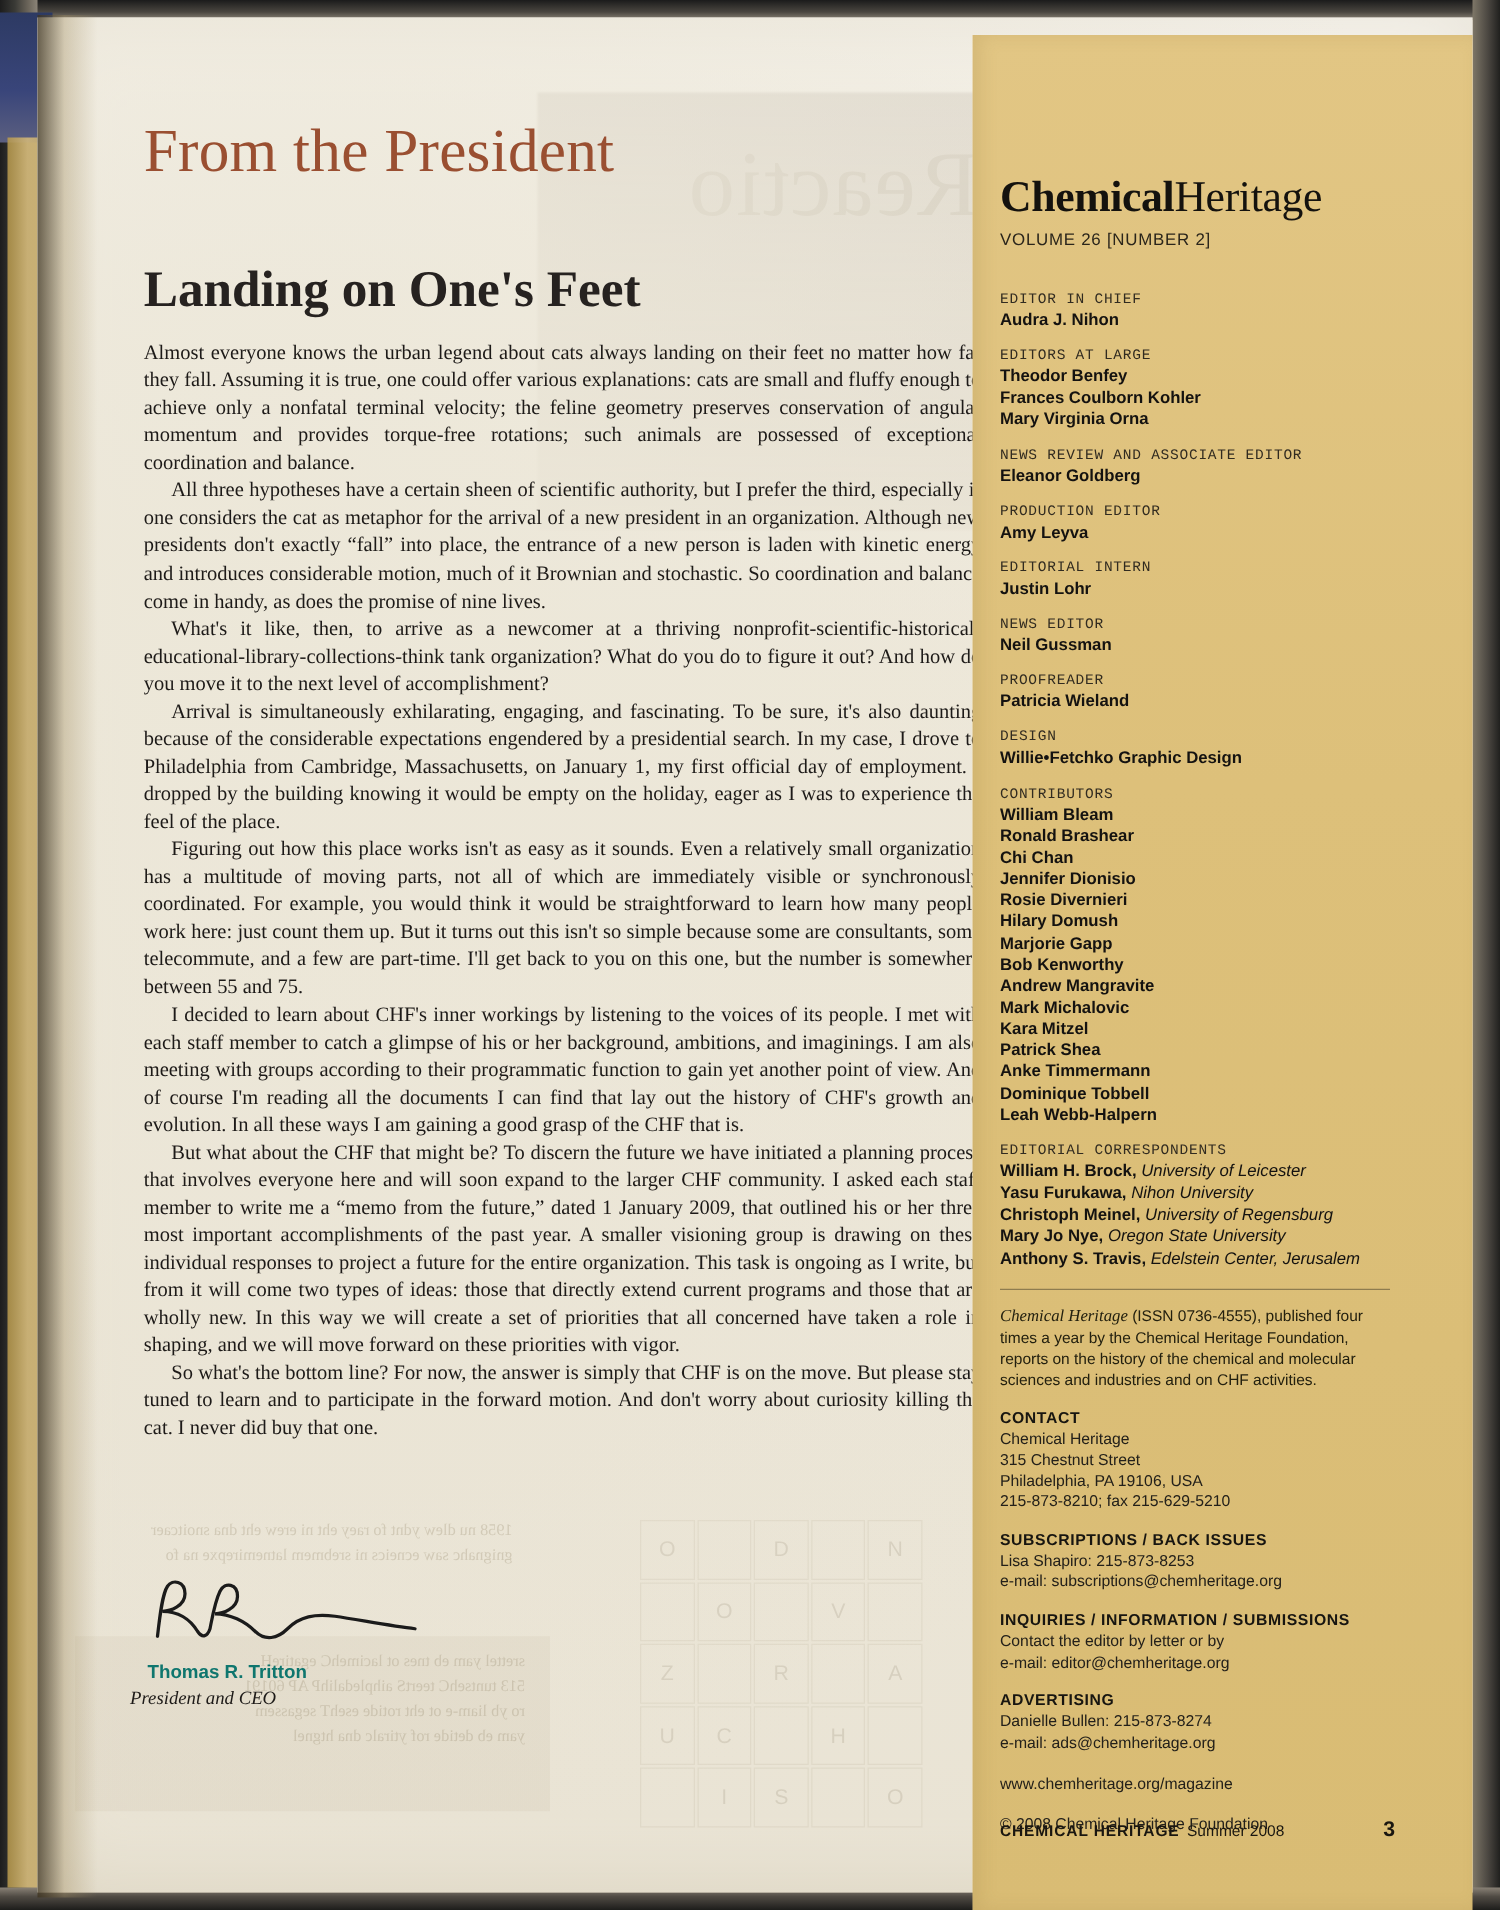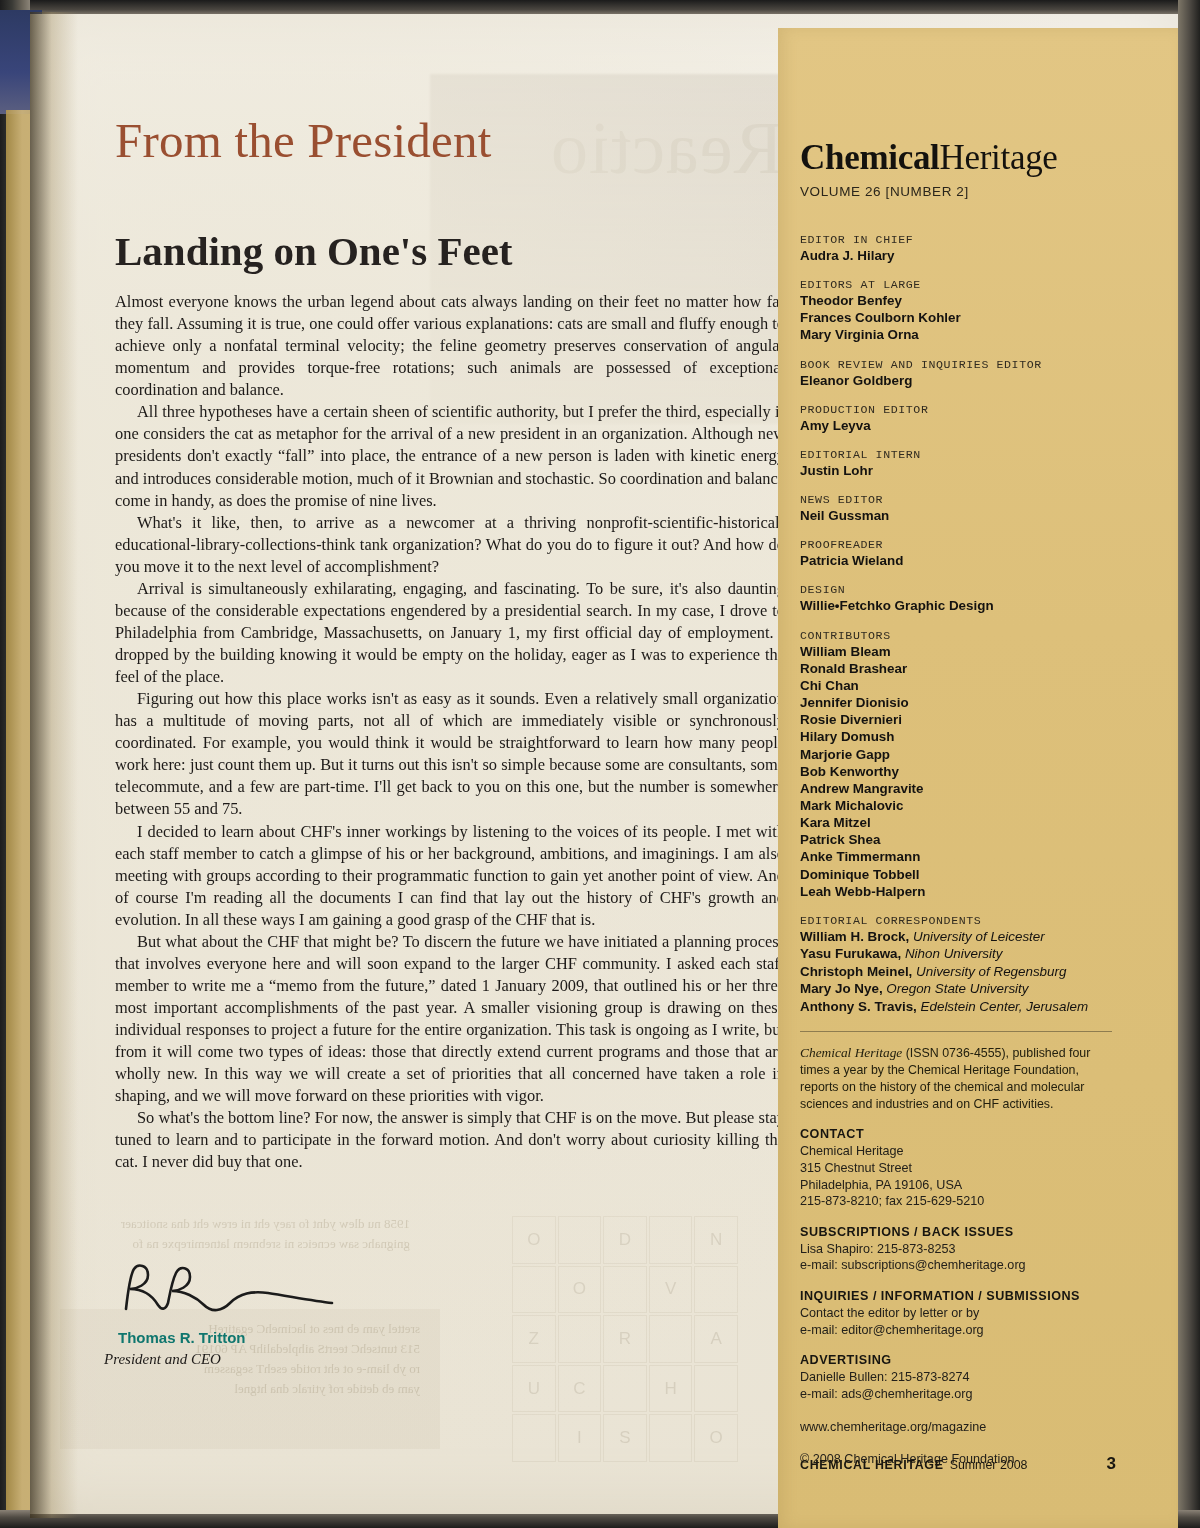--- a/index.html
+++ b/index.html
@@ -132,21 +132,21 @@
   .ghost-block {
     position: absolute;
     left: 30px; top: 1295px;
     width: 380px; height: 140px;
     background: rgba(205,196,174,.35);
   }
 
   
   .left-col {
     position: absolute;
-    left: 85px; top: 98px;
+    left: 85px; top: 78px;
     width: 670px;
   }
   .dept-head {
     font-family: "Liberation Serif", serif;
     font-size: 49px;
     color: #9a4f31;
     letter-spacing: .2px;
     margin: 0 0 58px 0;
     font-weight: normal;
   }
@@ -393,30 +393,30 @@
   <div class="right-col">
     <div class="right-inner">
       <div class="mast-title">
         <b>Chemical</b><span>Heritage</span>
       </div>
       <div class="mast-vol">VOLUME 26 [NUMBER 2]</div>
 
       <div class="staff">
         <div class="staff-group">
           <div class="staff-label">EDITOR IN CHIEF</div>
-          <div class="staff-name">Audra J. Hilary</div>
+          <div class="staff-name">Audra J. Nihon</div>
         </div>
         <div class="staff-group">
           <div class="staff-label">EDITORS AT LARGE</div>
           <div class="staff-name">Theodor Benfey</div>
           <div class="staff-name">Frances Coulborn Kohler</div>
           <div class="staff-name">Mary Virginia Orna</div>
         </div>
         <div class="staff-group">
-          <div class="staff-label">BOOK REVIEW AND INQUIRIES EDITOR</div>
+          <div class="staff-label">NEWS REVIEW AND ASSOCIATE EDITOR</div>
           <div class="staff-name">Eleanor Goldberg</div>
         </div>
         <div class="staff-group">
           <div class="staff-label">PRODUCTION EDITOR</div>
           <div class="staff-name">Amy Leyva</div>
         </div>
         <div class="staff-group">
           <div class="staff-label">EDITORIAL INTERN</div>
           <div class="staff-name">Justin Lohr</div>
         </div>

